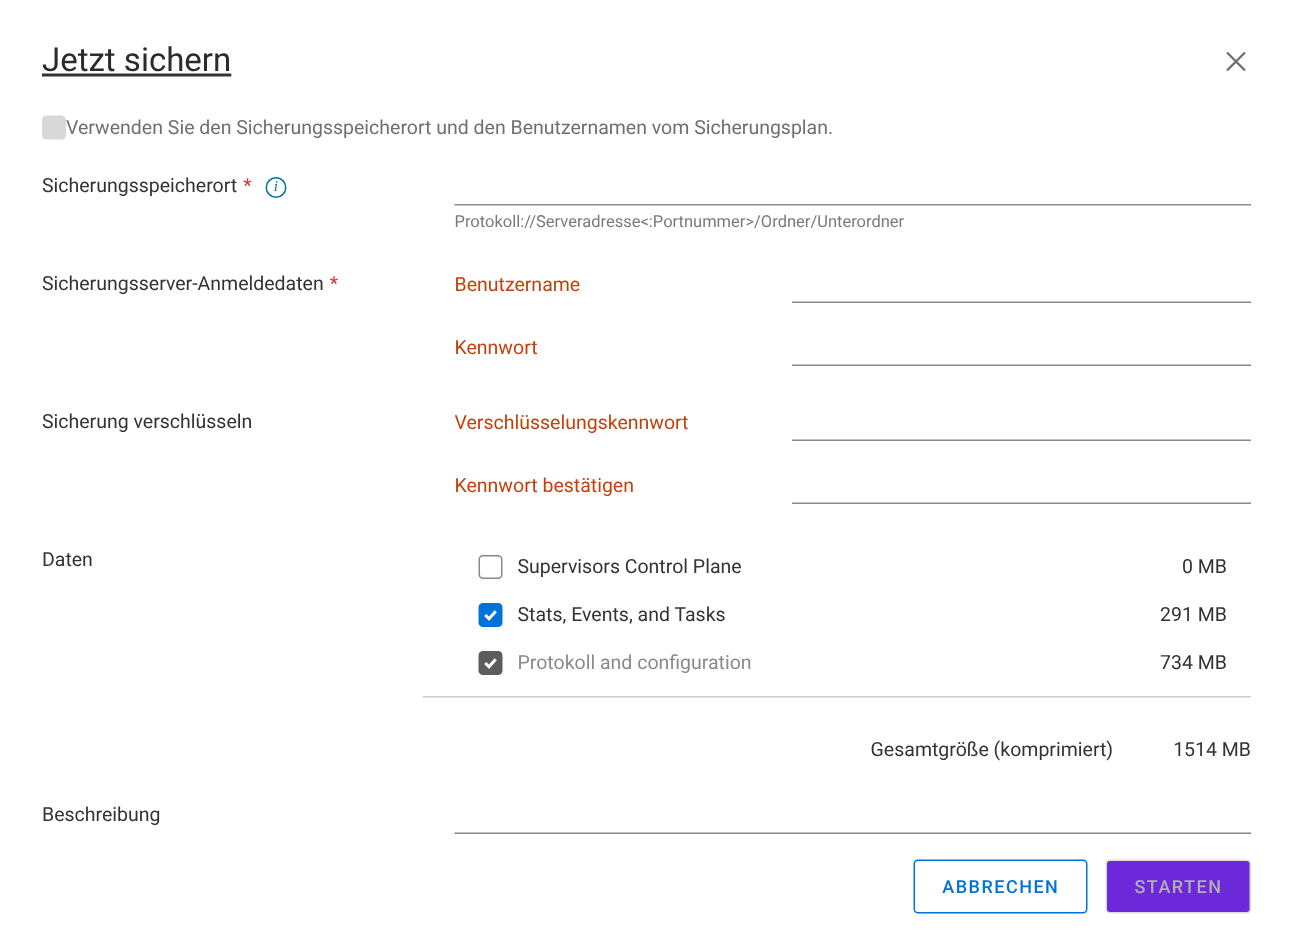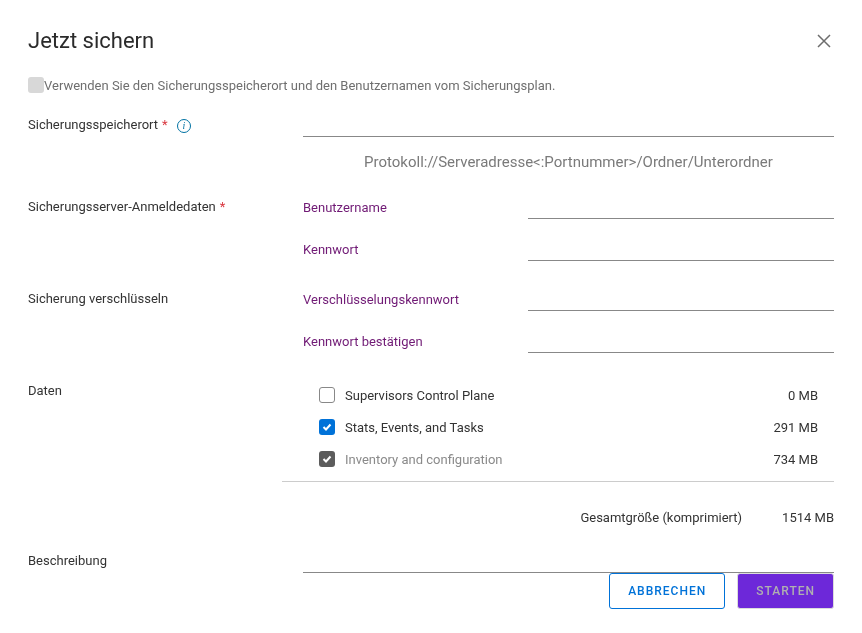--- a/index.html
+++ b/index.html
@@ -15,20 +15,21 @@
       width: 862px;
       height: 633px;
       padding: 28px 28px 20px 28px;
       position: relative;
     }
     .dialog-header {
       display: flex;
       justify-content: space-between;
       align-items: center;
       margin-bottom: 24px;
+      text-decoration: underline;
     }
     .dialog-title {
       font-size: 22px;
       font-weight: 400;
       color: #2b2b2b;
     }
     .close-btn {
       cursor: pointer;
       color: #6d6d6d;
       font-size: 18px;
@@ -96,35 +97,34 @@
     .text-input {
       width: 100%;
       border: none;
       border-bottom: 1px solid #888;
       padding: 4px 0;
       font-size: 13px;
       outline: none;
       background: transparent;
     }
     .helper-text {
-      font-size: 15px;
+      font-size: 11px;
       color: #7a7a7a;
-      margin-top: 16px;
-      text-align: center;
+      margin-top: 4px;
     }
     .subfield-row {
       display: flex;
       align-items: flex-end;
       margin-bottom: 18px;
     }
     .subfield-label {
       width: 225px;
       flex-shrink: 0;
       font-size: 13px;
-      color: #701a75;
+      color: #c2410c;
       padding-bottom: 4px;
     }
     .subfield-input {
       flex: 1;
       border: none;
       border-bottom: 1px solid #888;
       padding: 4px 0;
       font-size: 13px;
       outline: none;
       background: transparent;
@@ -313,21 +313,21 @@
       </div>
       <span class="data-size">291 MB</span>
     </div>
     <div class="data-row">
       <div class="data-left">
         <div class="checkbox checkbox-checked-disabled">
           <svg viewBox="0 0 10 10">
               <path d="M1.5 5 L4 7.5 L8.5 2.5" stroke="#fff" stroke-width="2" fill="none"></path>
             </svg>
         </div>
-        <span class="data-label data-label-disabled">Inventory and configuration</span>
+        <span class="data-label data-label-disabled">Protokoll and configuration</span>
       </div>
       <span class="data-size">734 MB</span>
     </div>
   </div>
 </div>
 
 <div class="totals-row">
   <div class="totals-inner">
     <span class="total-label">Gesamtgröße (komprimiert)</span>
     <span class="total-value">1514 MB</span>

